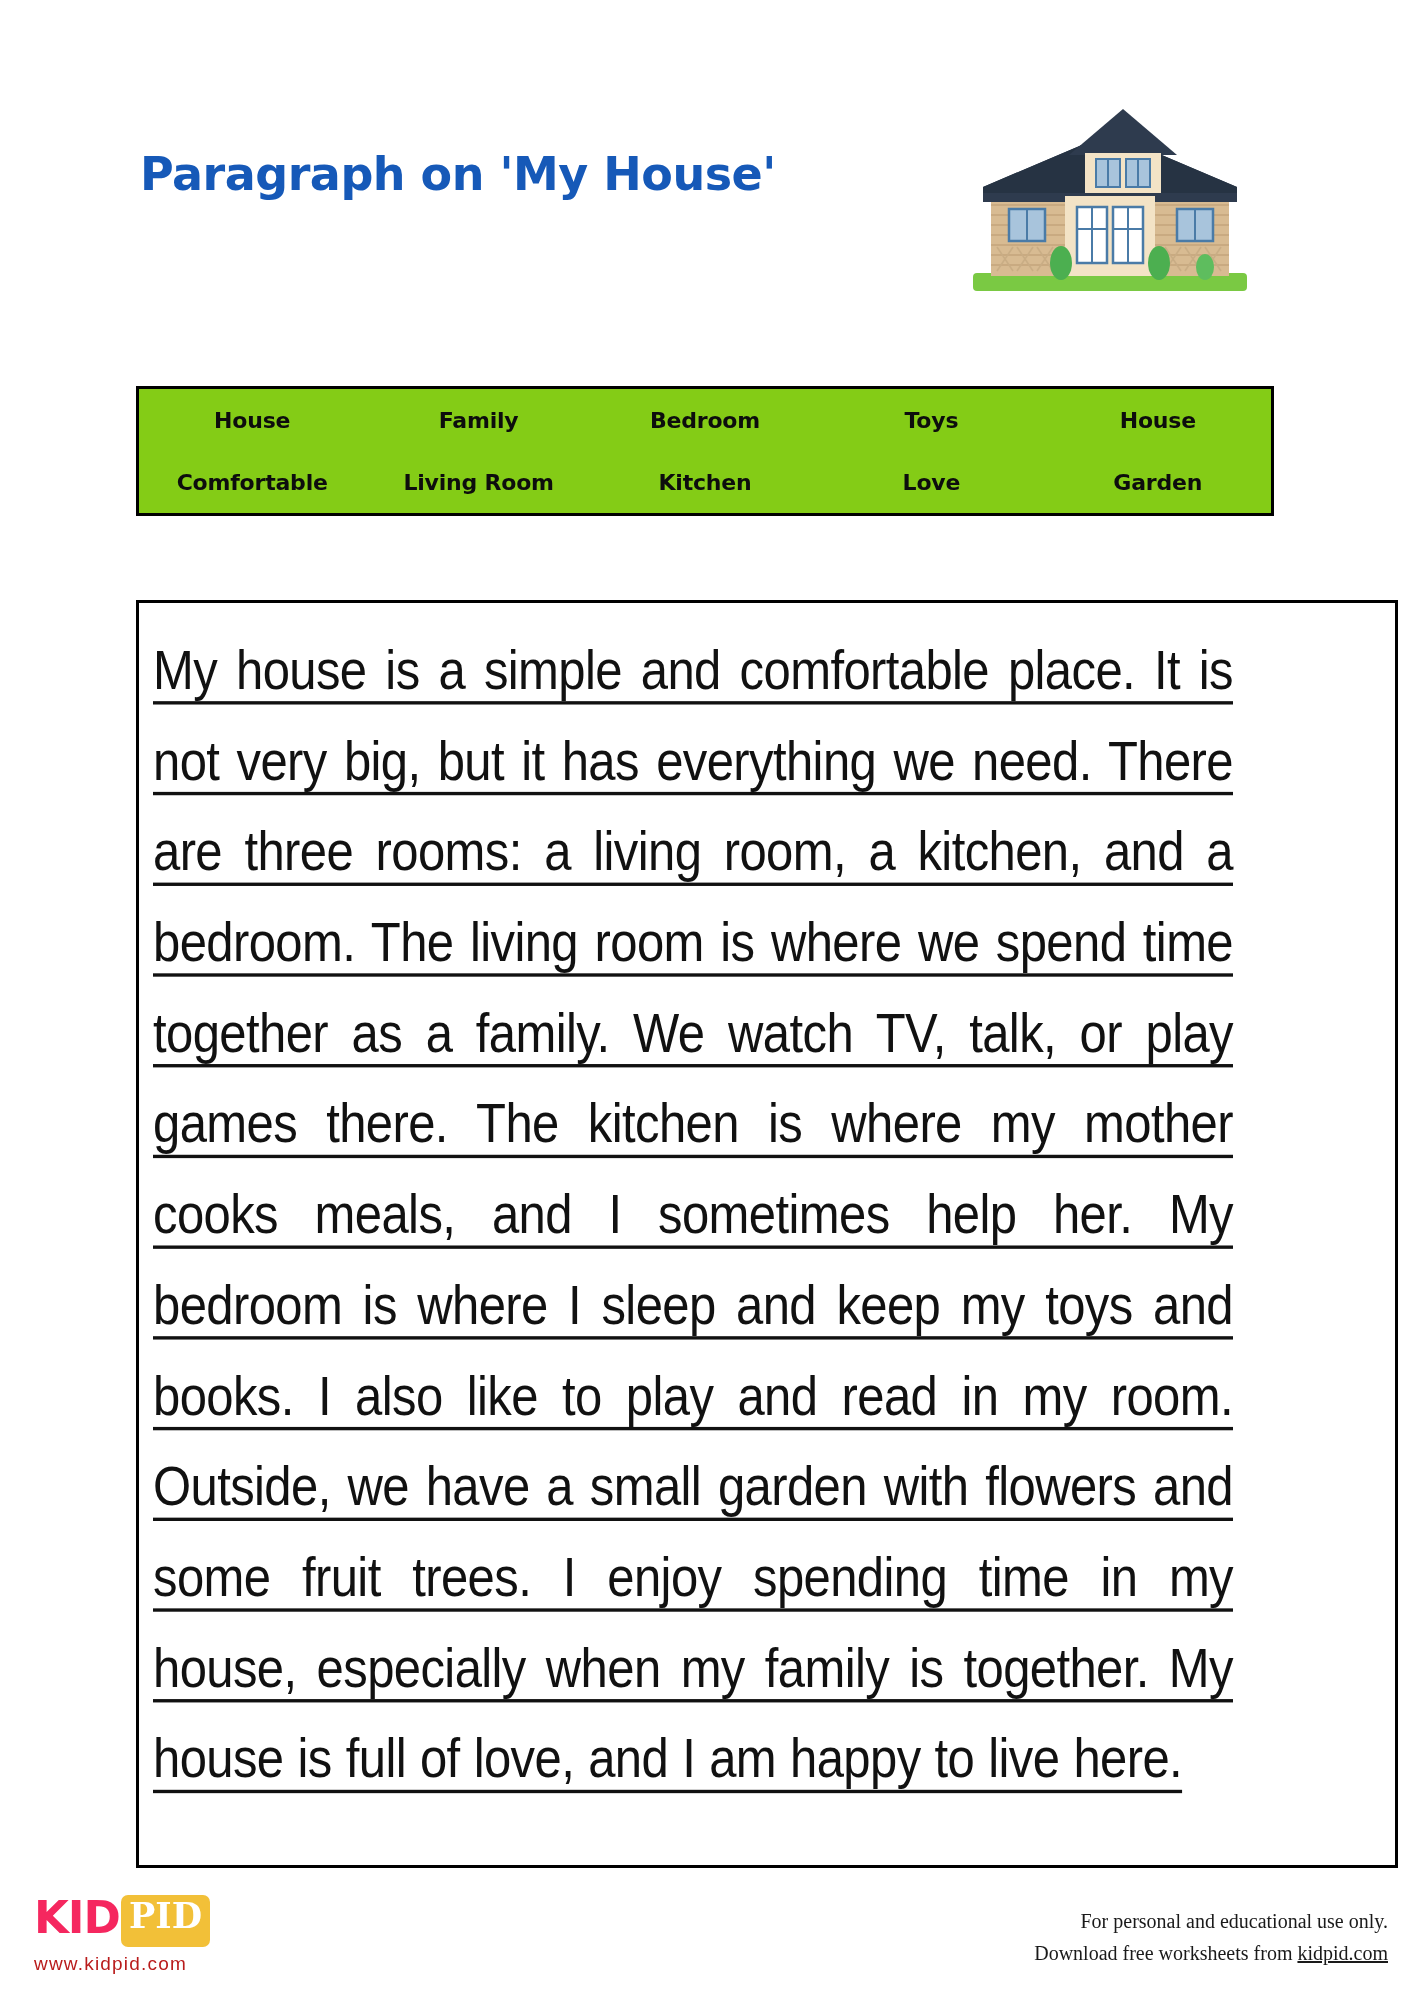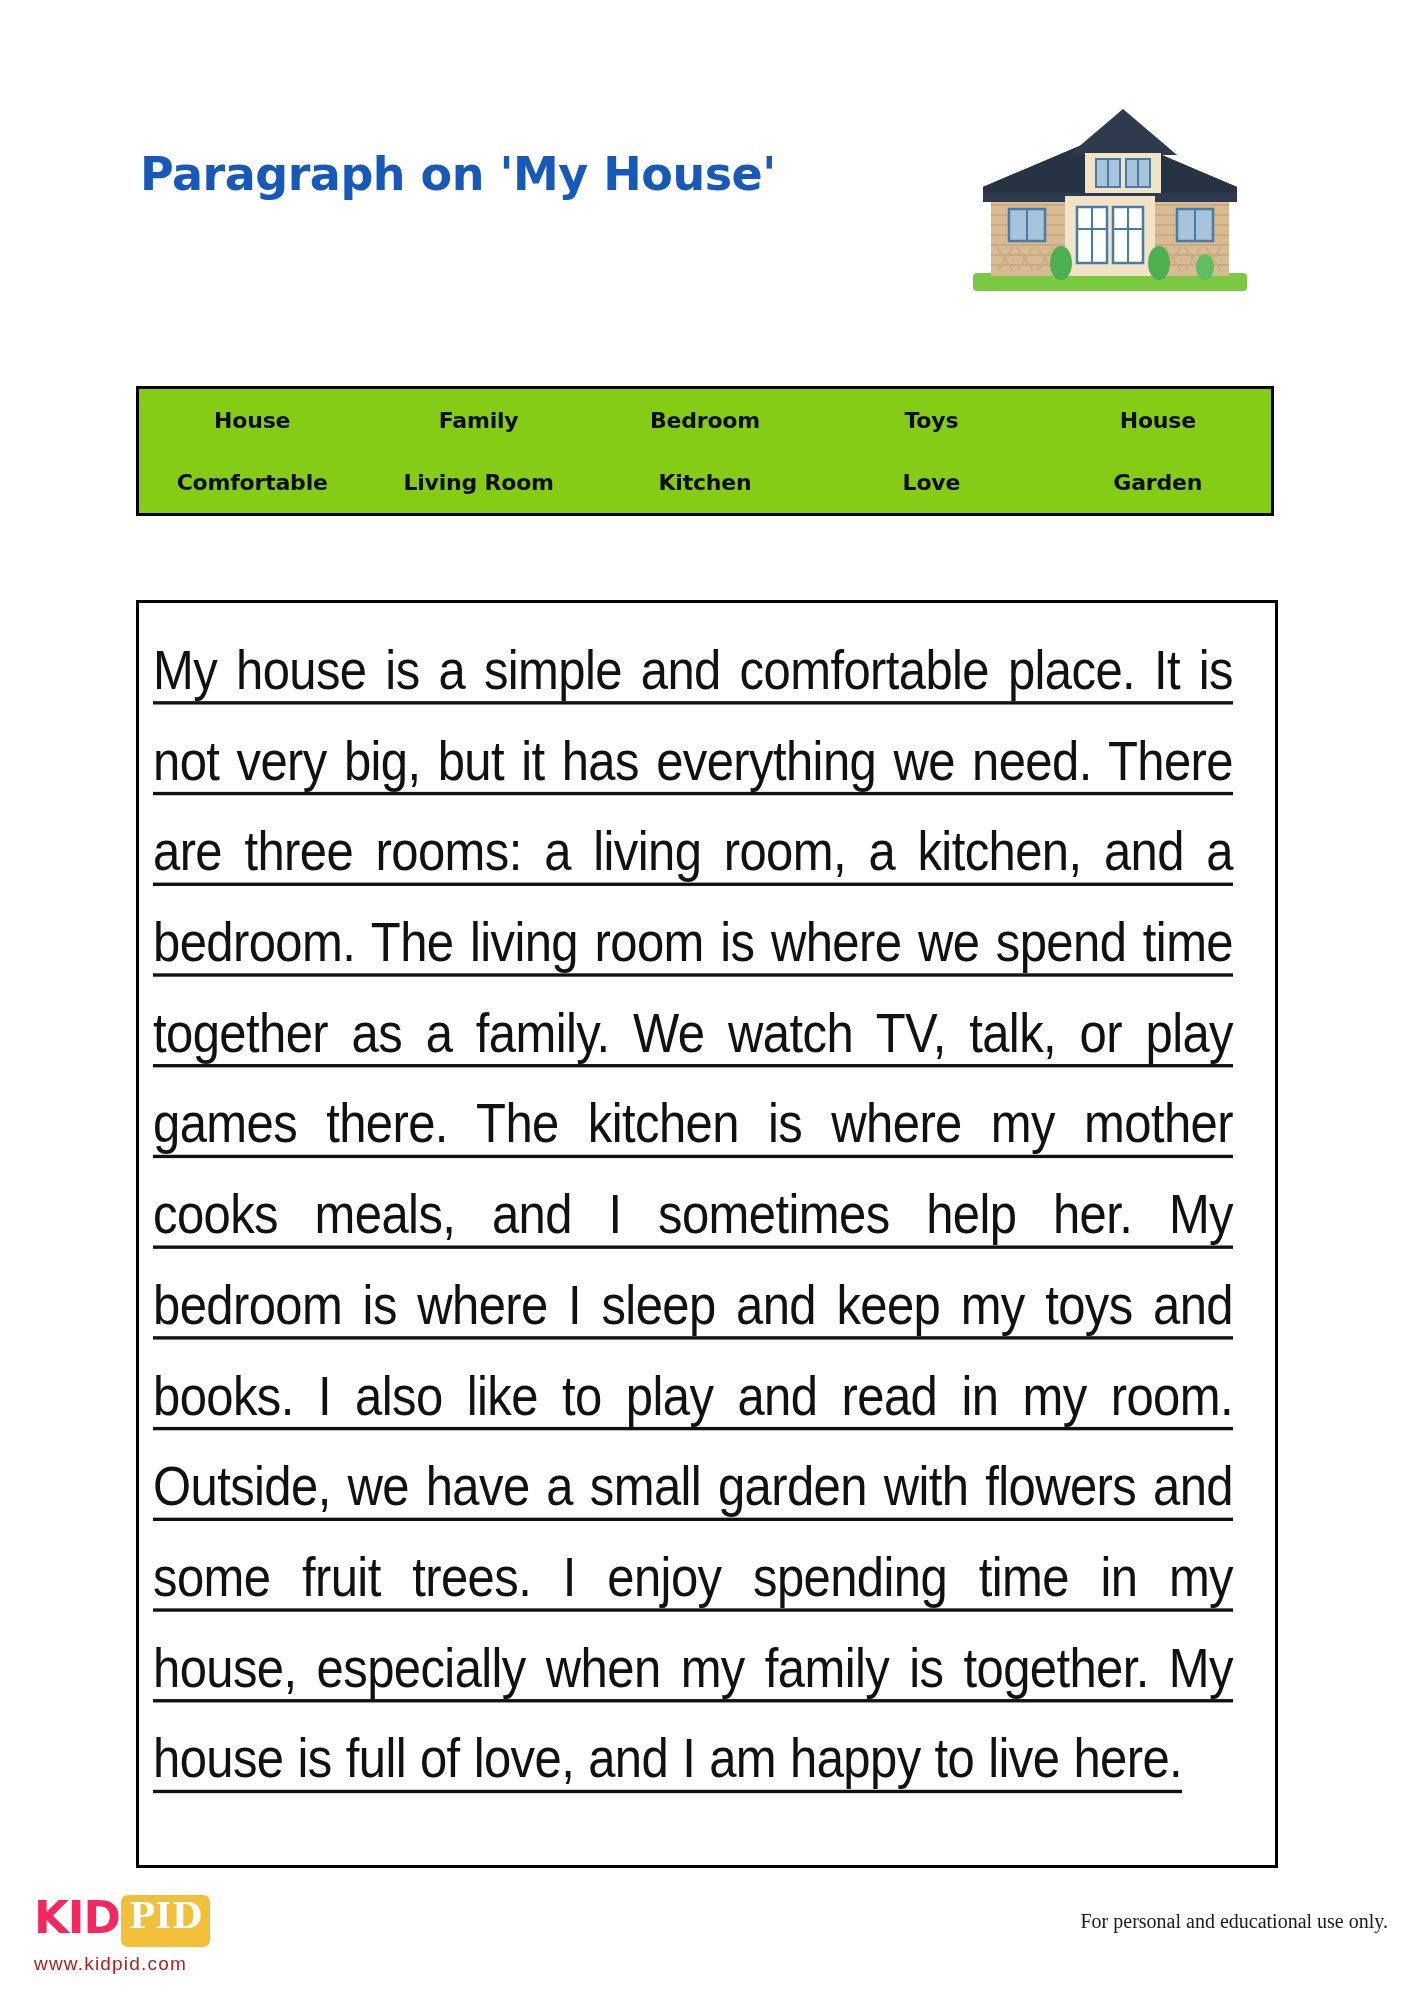--- a/index.html
+++ b/index.html
@@ -84,21 +84,21 @@
     color: #0d0d0d;
     letter-spacing: -0.2px;
     white-space: nowrap;
   }
 
   
   .answer-box {
     position: absolute;
     left: 136px;
     top: 600px;
-    width: 1142px;
+    width: 1262px;
     height: 1268px;
     border: 3px solid #000000;
     box-sizing: border-box;
     background: #ffffff;
     overflow: hidden;
   }
   .answer-inner {
     padding: 22px 28px 10px 14px;
   }
   .answer-text {
@@ -277,15 +277,18 @@
       <span class="logo-kid">KID</span>
       <span class="logo-pid-chip">
         <span class="logo-pid">PID</span>
       </span>
     </div>
     <div class="logo-url">www.kidpid.com</div>
   </div>
 
   <div class="footer-note">
     <div>For personal and educational use only.</div>
+    <div>
+      <span>Download free worksheets from </span><a class="footer-link" href="#">kidpid.com</a>
+    </div>
   </div>
 
 </div>
 
 </body></html>

